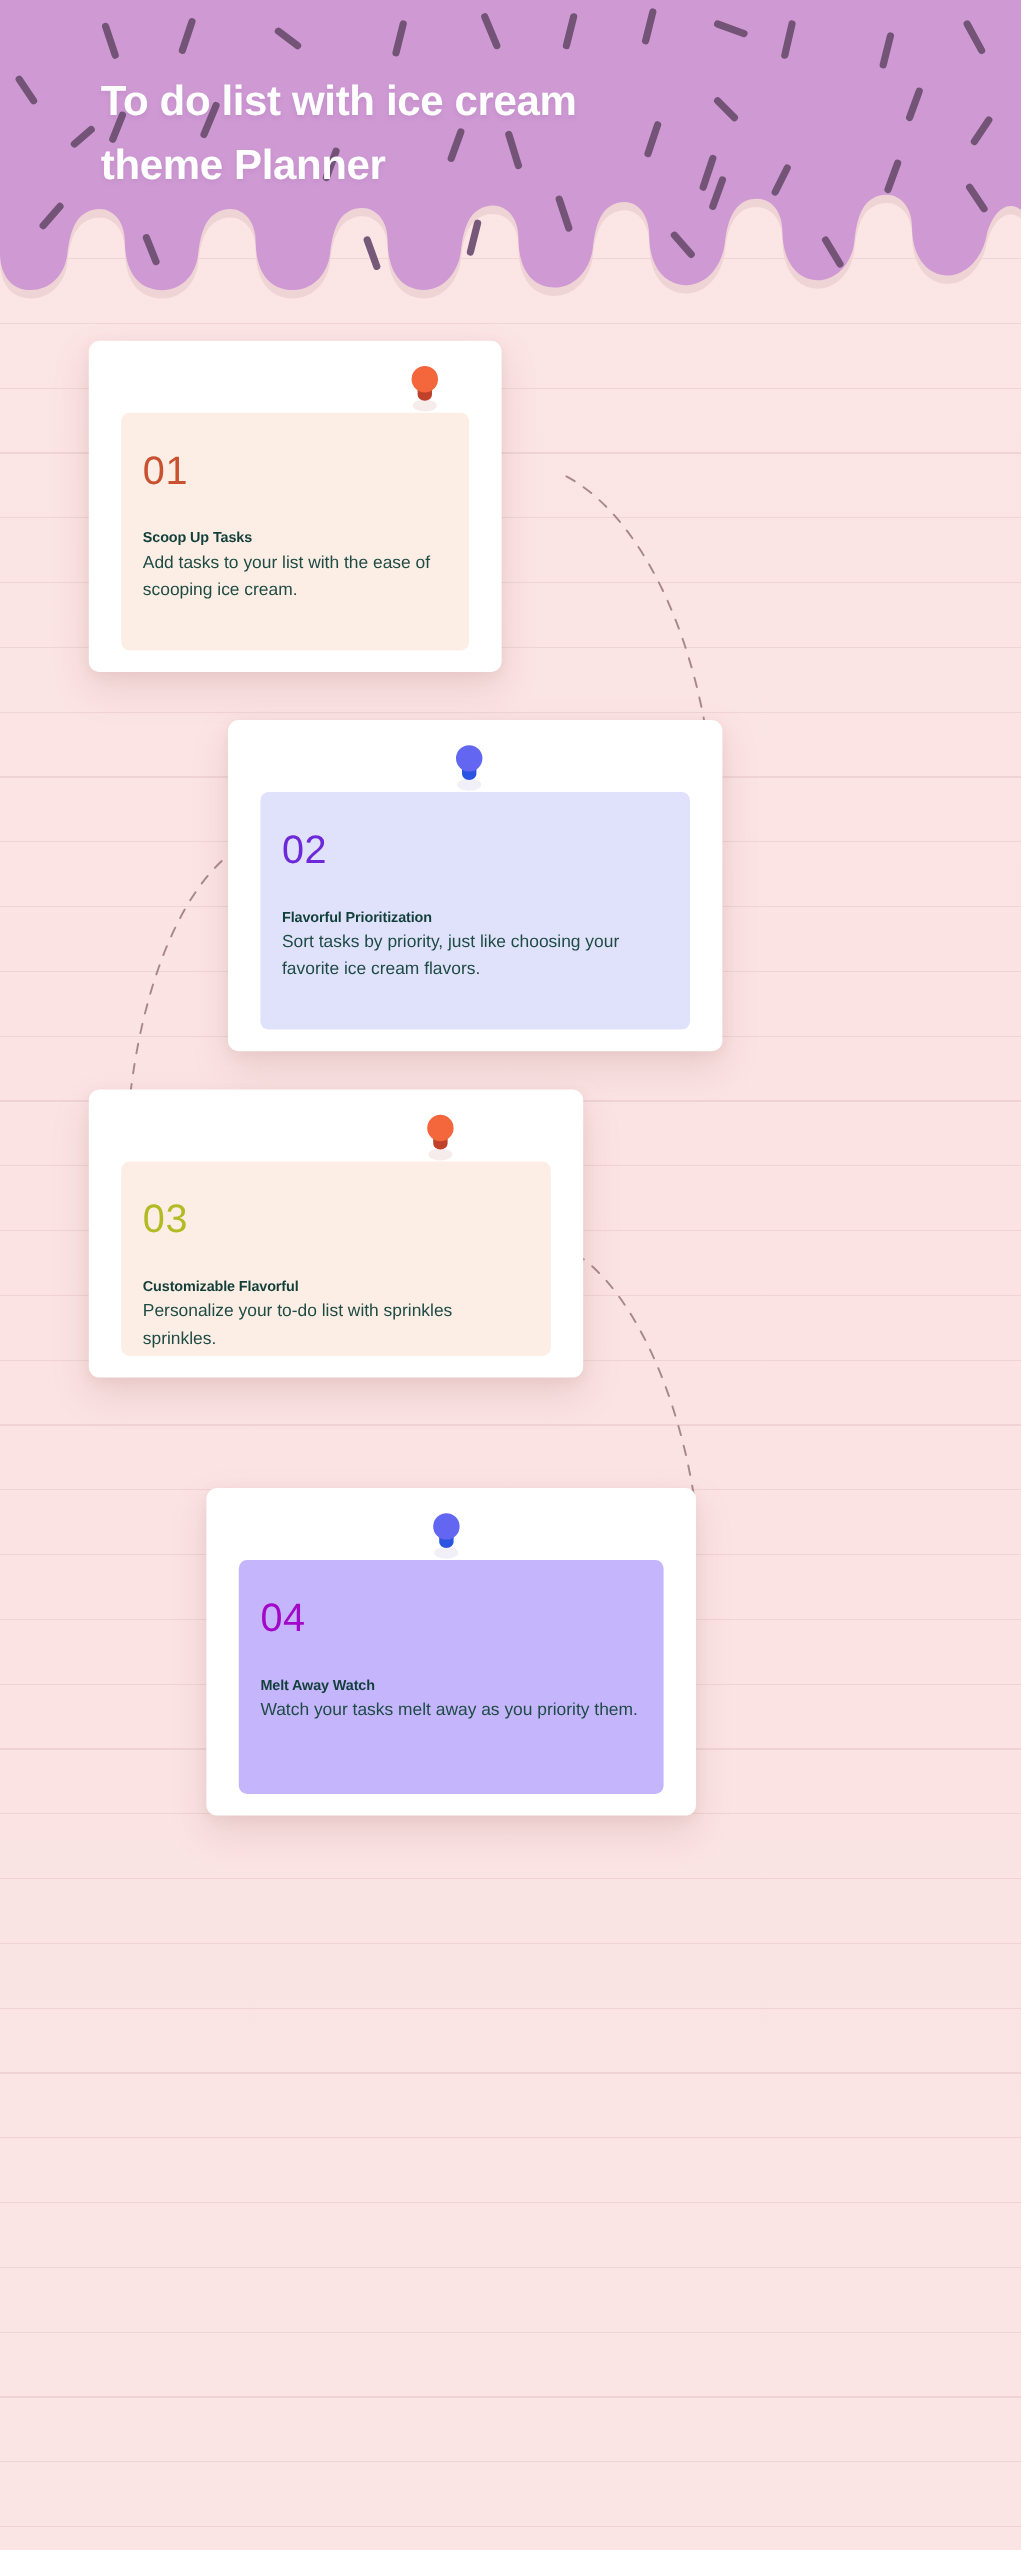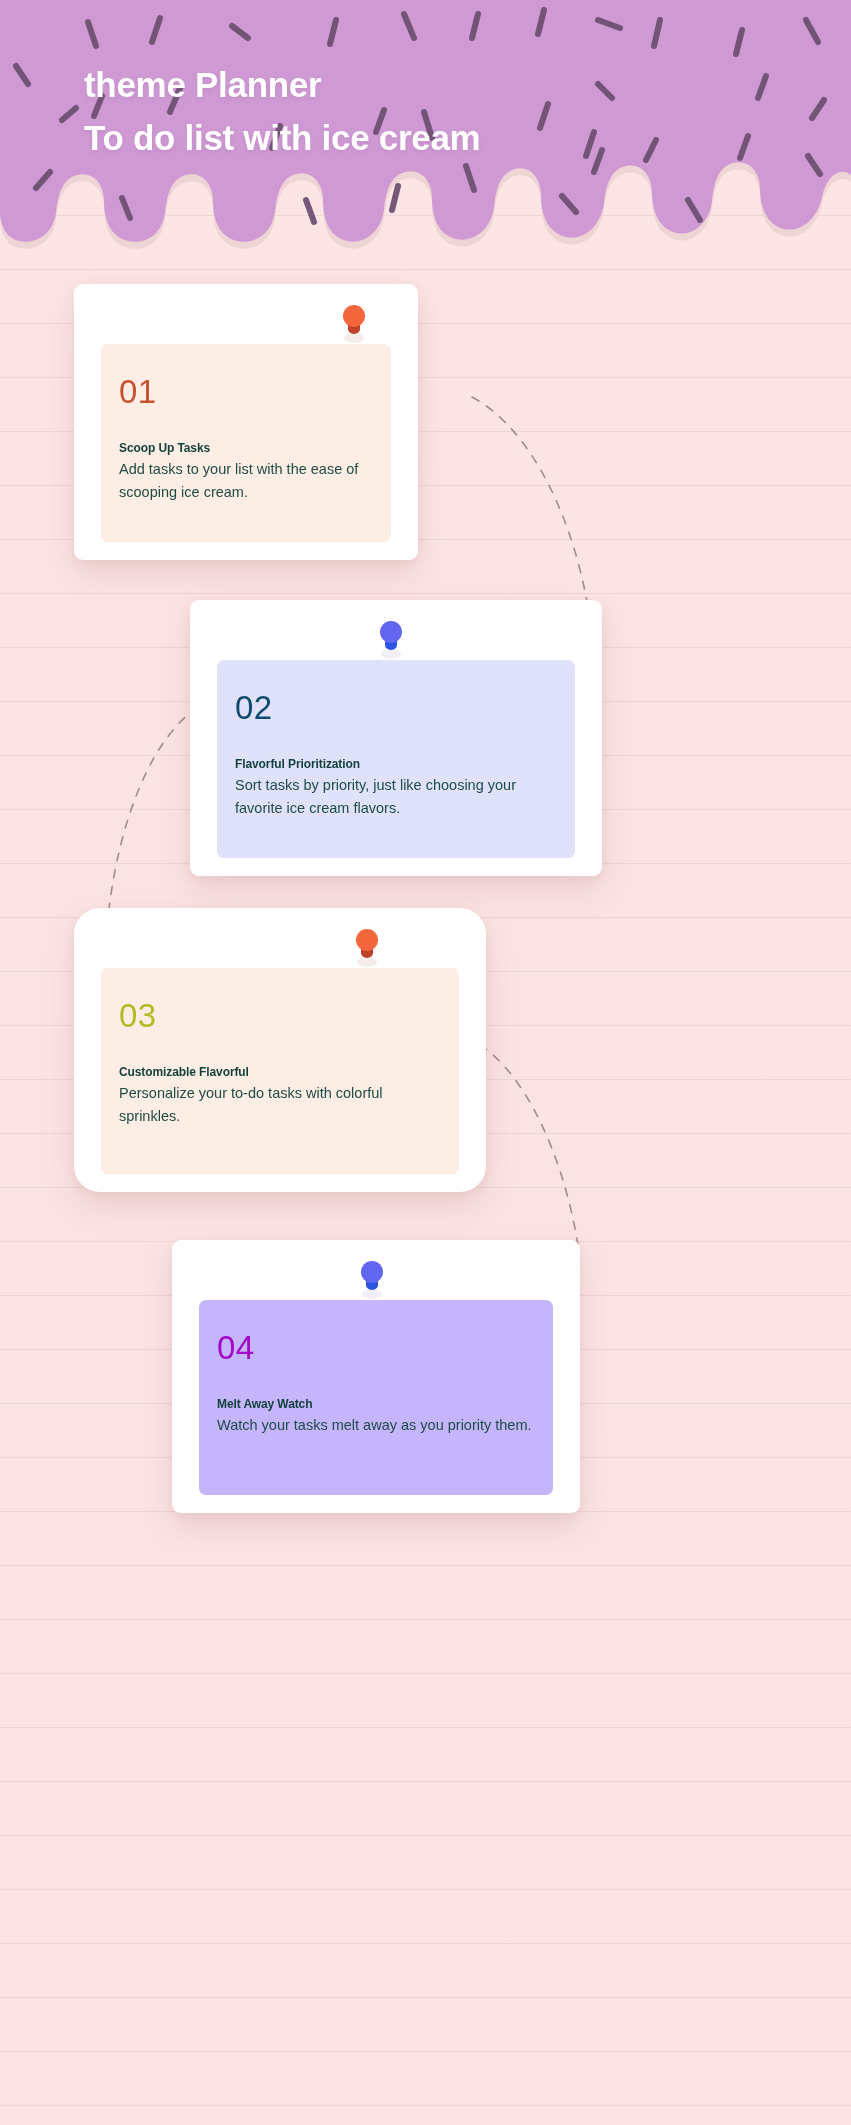--- a/index.html
+++ b/index.html
@@ -152,22 +152,22 @@
       <line x1="748" y1="136" x2="740" y2="158"></line>
       <line x1="766" y1="76" x2="758" y2="98"></line>
       <line x1="808" y1="156" x2="820" y2="174"></line>
       <line x1="824" y1="100" x2="812" y2="118"></line>
       <line x1="602" y1="150" x2="594" y2="172"></line>
       <line x1="102" y1="96" x2="94" y2="116"></line>
       <line x1="62" y1="120" x2="76" y2="108"></line>
     </g>
   </svg>
   <div class="header-title">
+    <div>To do list with ice cream</div>
     <div>theme Planner</div>
-    <div>To do list with ice cream</div>
   </div>
 </div>
 
 <div class="card" style="left:74px;top:284px;width:344px;height:276px;">
   <svg class="cone" style="left:265px;" width="30" height="48" viewBox="0 0 30 48">
     <ellipse cx="15" cy="40" rx="10" ry="5" fill="#f0d9d9" opacity=".5"></ellipse>
     <path d="M9,20 H21 V31 a6,5 0 0 1 -12,0 Z" fill="#c0412a"></path>
     <circle cx="15" cy="18" r="11" fill="#f4663c"></circle>
   </svg>
   <div class="card-inner" style="background:#fceee5;">
@@ -177,36 +177,36 @@
   </div>
 </div>
 
 <div class="card" style="left:190px;top:600px;width:412px;height:276px;">
   <svg class="cone" style="left:186px;" width="30" height="48" viewBox="0 0 30 48">
     <ellipse cx="15" cy="40" rx="10" ry="5" fill="#e3dff0" opacity=".5"></ellipse>
     <path d="M9,20 H21 V31 a6,5 0 0 1 -12,0 Z" fill="#2c54e2"></path>
     <circle cx="15" cy="18" r="11" fill="#6366f1"></circle>
   </svg>
   <div class="card-inner" style="background:#dfe2fa;">
-    <div class="card-num" style="color:#0c4a6e;">02</div>
+    <div class="card-num" style="color:#6d28d9;">02</div>
     <div class="card-title">Flavorful Prioritization</div>
     <div class="card-desc">Sort tasks by priority, just like choosing your favorite ice cream flavors.</div>
   </div>
 </div>
 
-<div class="card" style="left:74px;top:908px;width:412px;height:284px;border-radius:26px;">
+<div class="card" style="left:74px;top:908px;width:412px;height:240px;">
   <svg class="cone" style="left:278px;" width="30" height="48" viewBox="0 0 30 48">
     <ellipse cx="15" cy="40" rx="10" ry="5" fill="#f0d9d9" opacity=".5"></ellipse>
     <path d="M9,20 H21 V31 a6,5 0 0 1 -12,0 Z" fill="#c0412a"></path>
     <circle cx="15" cy="18" r="11" fill="#f4663c"></circle>
   </svg>
   <div class="card-inner" style="background:#fceee5;">
     <div class="card-num" style="color:#b2bb23;">03</div>
     <div class="card-title">Customizable Flavorful</div>
-    <div class="card-desc">Personalize your to-do tasks with colorful sprinkles.</div>
+    <div class="card-desc">Personalize your to-do list with sprinkles sprinkles.</div>
   </div>
 </div>
 
 <div class="card" style="left:172px;top:1240px;width:408px;height:273px;">
   <svg class="cone" style="left:185px;" width="30" height="48" viewBox="0 0 30 48">
     <ellipse cx="15" cy="40" rx="10" ry="5" fill="#e3dff0" opacity=".5"></ellipse>
     <path d="M9,20 H21 V31 a6,5 0 0 1 -12,0 Z" fill="#2c54e2"></path>
     <circle cx="15" cy="18" r="11" fill="#6366f1"></circle>
   </svg>
   <div class="card-inner" style="background:#c4b5fd;">

